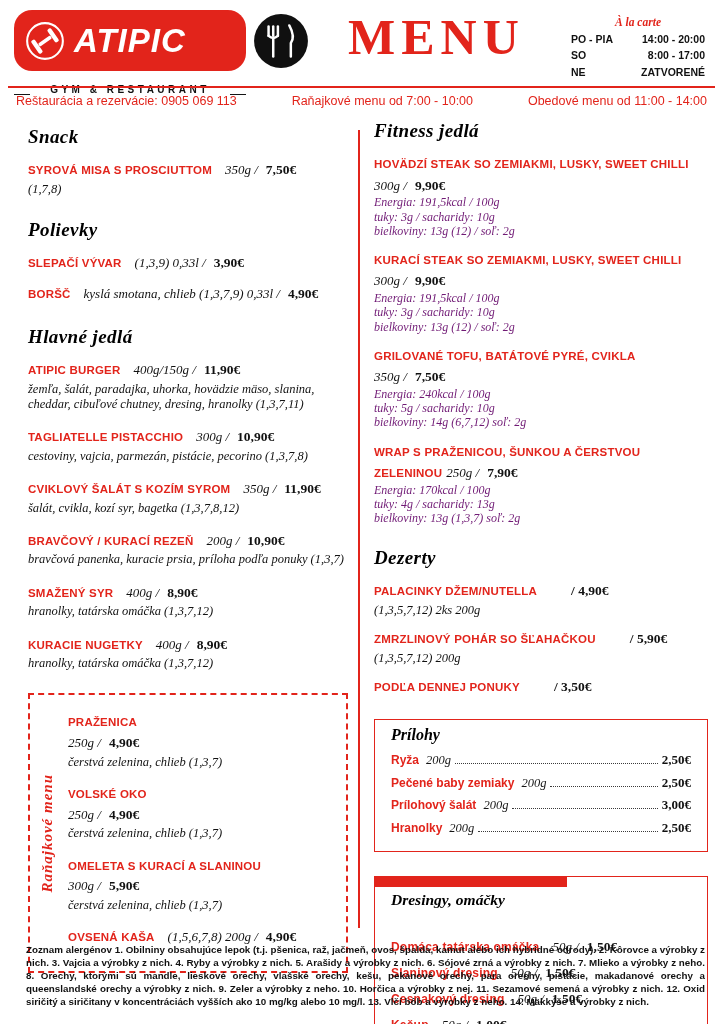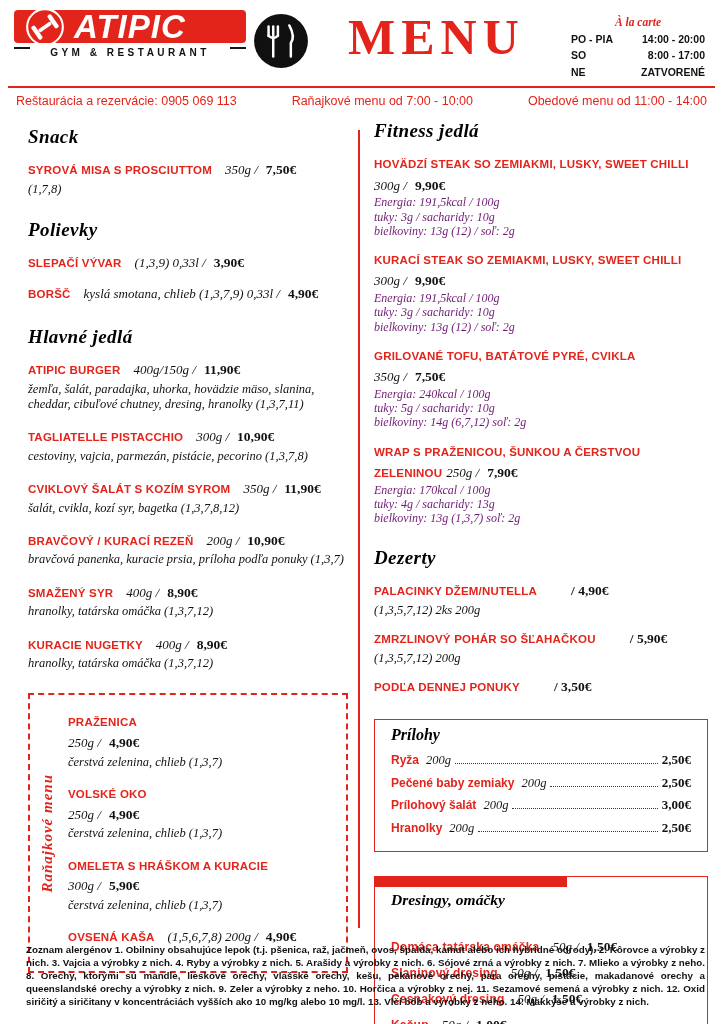--- a/index.html
+++ b/index.html
@@ -4,24 +4,24 @@
 <style>
   :root{ --red:#e2241b; --ink:#151515; }
   *{ margin:0; padding:0; box-sizing:border-box; }
   body{ background:#ffffff; }
   .page{ position:relative; width:723px; height:1024px; background:#fff;
          font-family:"Liberation Serif", serif; color:var(--ink); overflow:hidden; }
 
   
   .logo{ position:absolute; left:14px; top:10px; width:232px; }
   .logo-red{ display:flex; align-items:center; gap:8px; background:var(--red);
-             border-radius:4px; padding:4px 14px 4px 10px; height:33px; }
+             border-radius:18px; padding:4px 14px 4px 10px; height:61px; }
   .logo-text{ color:#fff; font-family:"Liberation Sans", sans-serif; font-weight:bold;
               font-style:italic; font-size:33px; letter-spacing:1px; line-height:1; }
-  .logo-sub{ display:flex; align-items:flex-start; gap:20px; margin-top:4px; }
+  .logo-sub{ display:flex; align-items:flex-end; gap:20px; margin-top:13px; }
   .logo-sub .line{ flex:1; height:1.5px; background:#151515; }
   .logo-sub-text{ font-family:"Liberation Sans", sans-serif; font-size:10px; font-weight:bold;
                   letter-spacing:3.5px; color:#111; white-space:nowrap; }
   .utensils{ position:absolute; left:252px; top:12px; }
   .menu-title{ position:absolute; left:348px; top:10px; color:var(--red);
                font-family:"Liberation Serif", serif; font-weight:bold;
                font-size:50px; letter-spacing:6px; line-height:1.1; }
   .hours{ position:absolute; right:18px; top:16px; width:134px; font-family:"Liberation Sans", sans-serif; }
   .hours-title{ color:var(--red); font-weight:bold; font-style:italic; font-size:11.5px;
                 text-align:center; margin-bottom:3px; font-family:"Liberation Serif", serif; }
@@ -268,21 +268,21 @@
       <div class="bf">
         <div class="mi-line"><span class="iname">VOLSKÉ OKO</span></div>
         <div class="price-line">
           <span class="iportion">250g /</span>
           <span class="iprice">4,90€</span>
         </div>
         <div class="idesc">čerstvá zelenina, chlieb (1,3,7)</div>
       </div>
 
       <div class="bf">
-        <div class="mi-line"><span class="iname">OMELETA S HRÁŠKOM A KURACIE</span></div>
+        <div class="mi-line"><span class="iname">OMELETA S KURACÍ A SLANINOU</span></div>
         <div class="price-line">
           <span class="iportion">300g /</span>
           <span class="iprice">5,90€</span>
         </div>
         <div class="idesc">čerstvá zelenina, chlieb (1,3,7)</div>
       </div>
 
       <div class="bf">
         <div class="mi-line">
           <span class="iname">OVSENÁ KAŠA</span>

